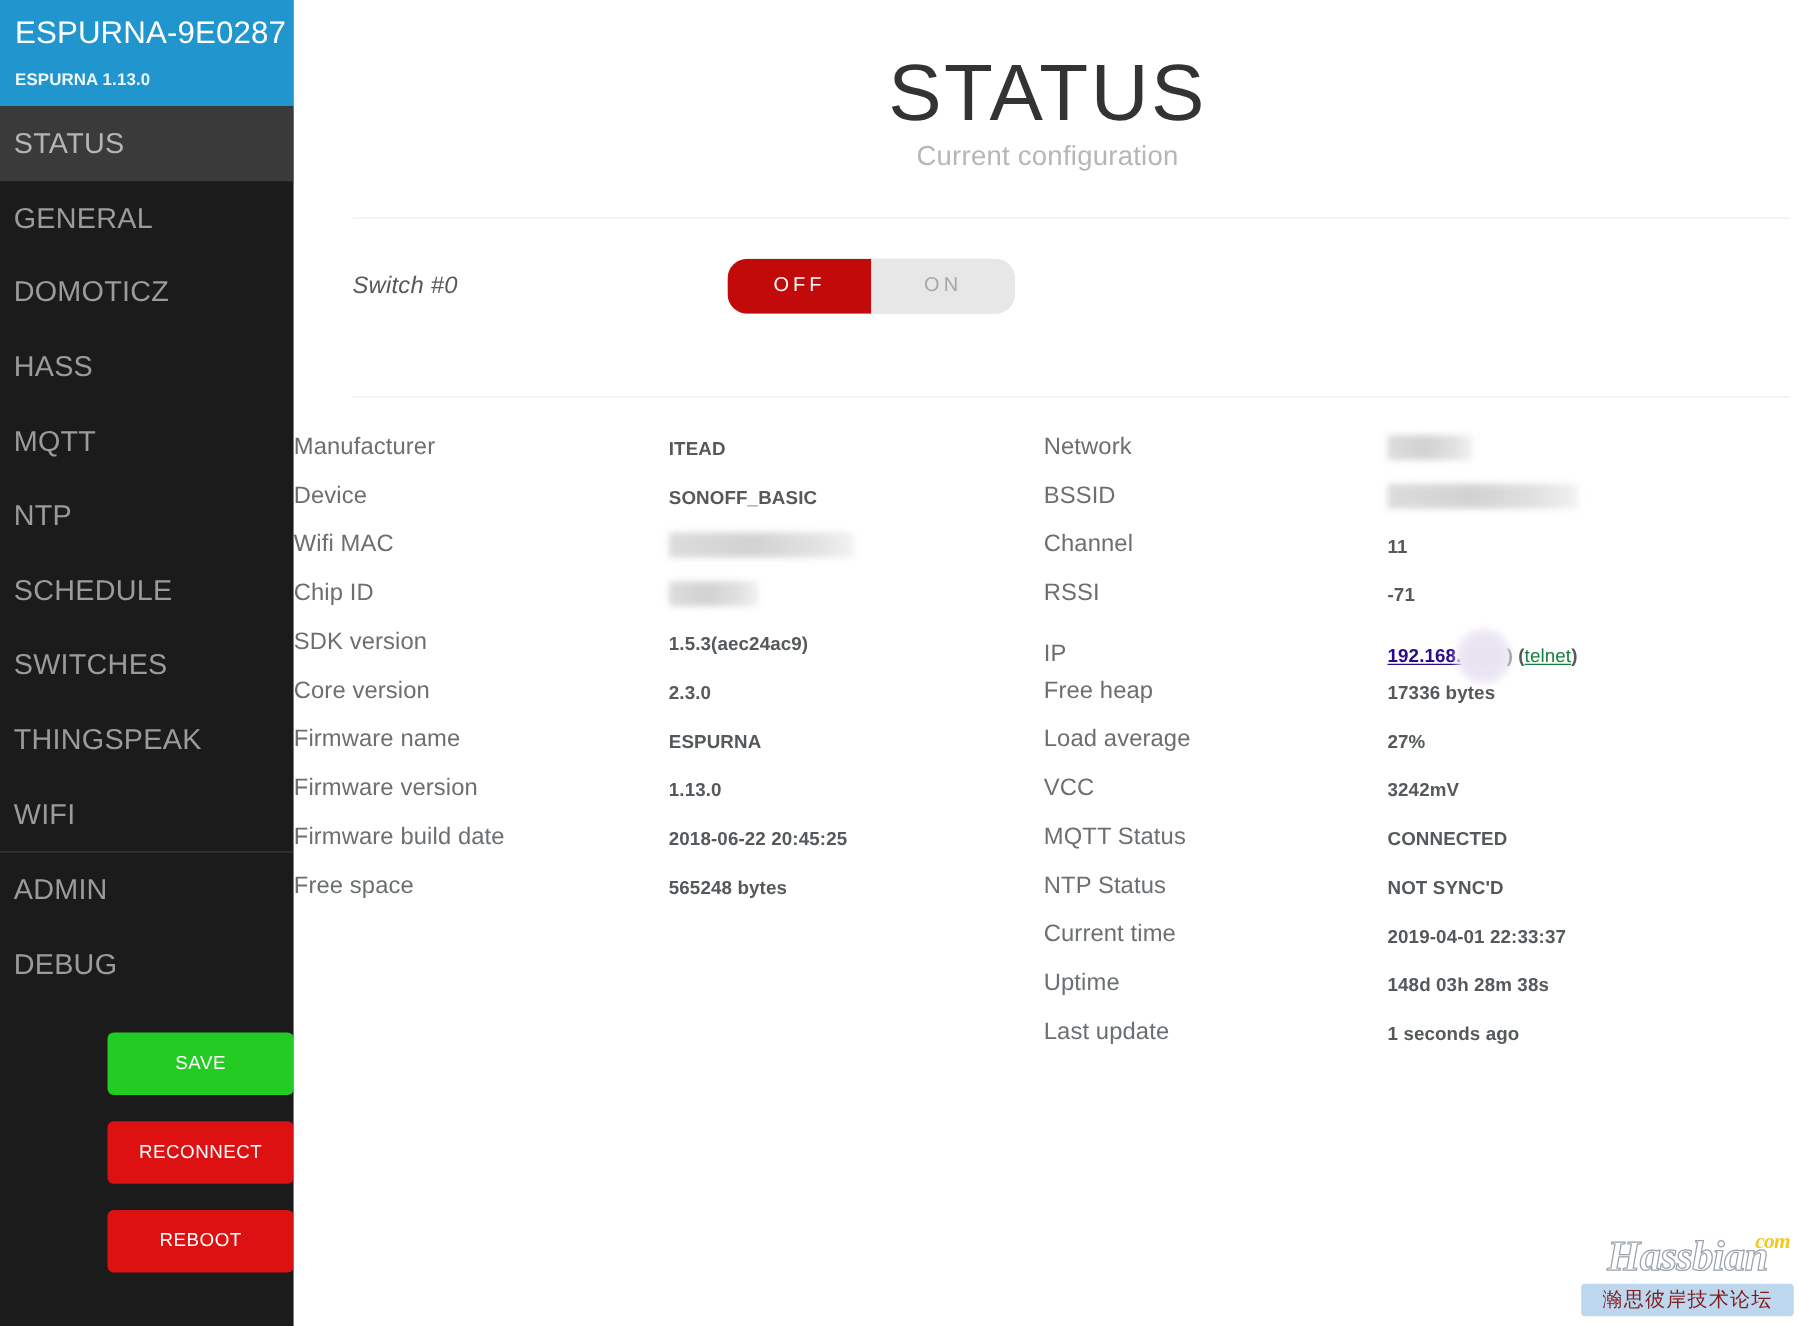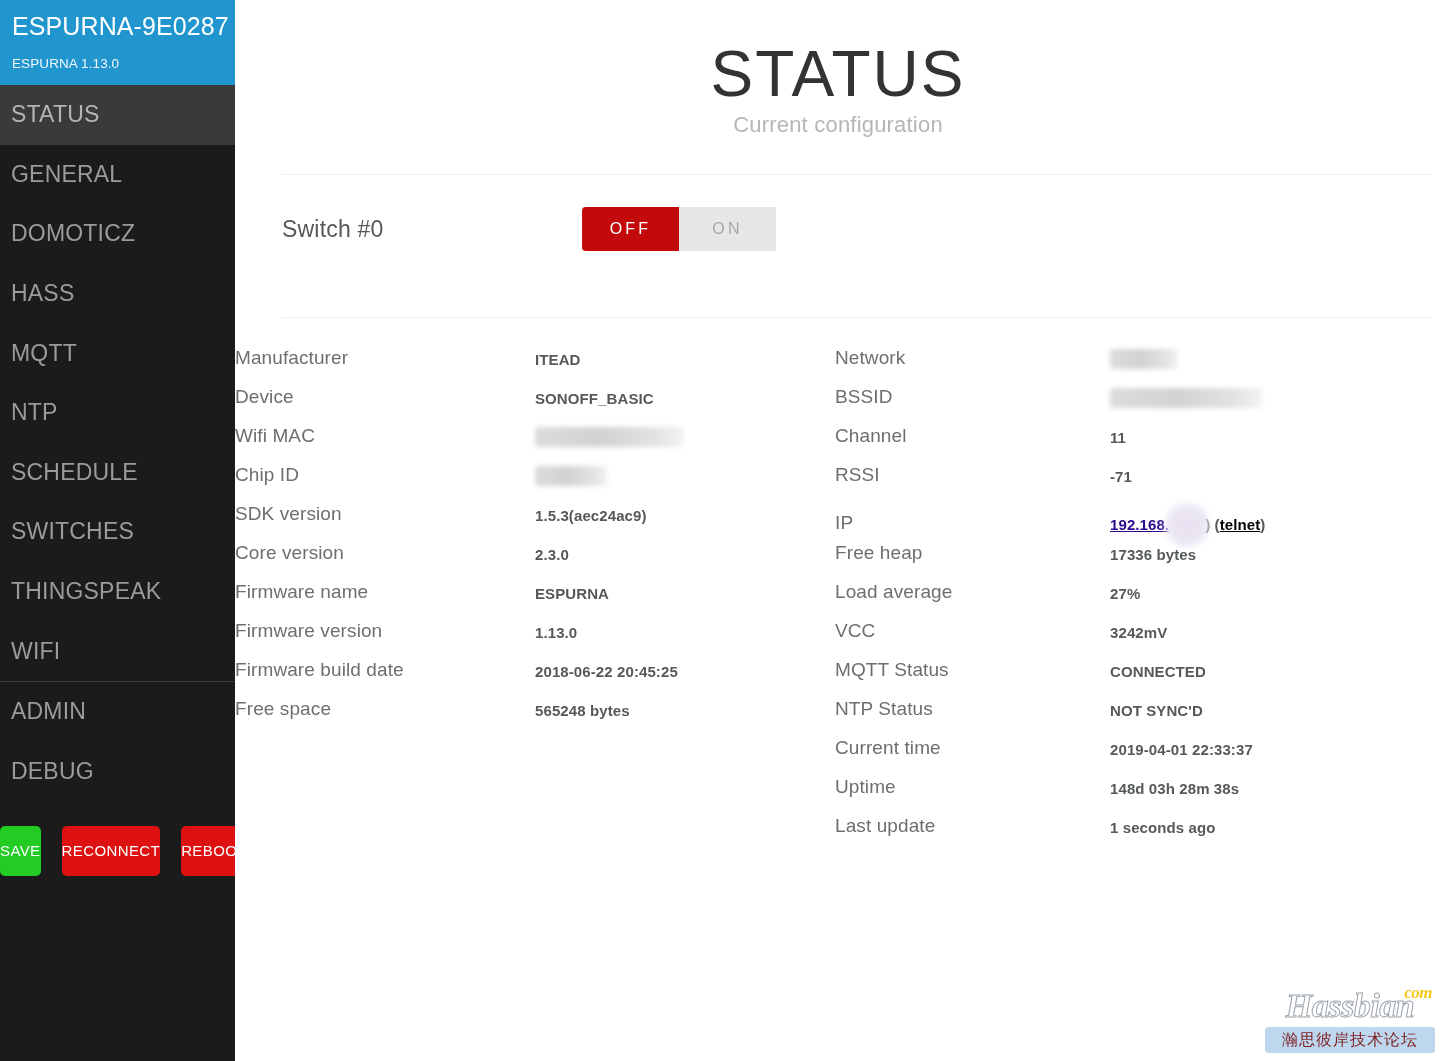--- a/index.html
+++ b/index.html
@@ -36,21 +36,21 @@
     color: #ffffff;
     font-size: 25px;
     font-weight: 400;
     letter-spacing: 0.1px;
     line-height: 34px;
     white-space: nowrap;
   }
   #fw-label {
     color: #eef7fc;
     font-size: 13.5px;
-    font-weight: 400;
+    font-weight: 700;
     margin-top: 13px;
     letter-spacing: 0.1px;
   }
 
   .nav-item {
     height: 59.6px;
     display: flex;
     align-items: center;
     padding-left: 11px;
     color: #9b9b9b;
@@ -66,21 +66,21 @@
   }
   .nav-divider {
     height: 1px;
     background: #3a3a3a;
     margin: 0;
   }
 
   #sidebar-buttons {
     padding: 25px 0 0 0;
     display: flex;
-    flex-direction: row;
+    flex-direction: column;
     align-items: flex-end;
     gap: 21px;
   }
   .side-btn {
     width: 149px;
     height: 50px;
     border: none;
     border-radius: 5px;
     color: #ffffff;
     font-size: 15px;
@@ -135,31 +135,32 @@
 
   
   #switch-row {
     display: flex;
     align-items: center;
     height: 72px;
     padding-left: 47px;
     margin-top: 18px;
   }
   #switch-label {
-    font-size: 23px;
+    font-size: 19px;
     color: #55595c;
     font-weight: 400;
     width: 300px;
     letter-spacing: 0.2px;
+    font-style: italic;
   }
   #switch-toggle {
     display: flex;
-    width: 194px;
+    width: 230px;
     height: 44px;
-    border-radius: 0;
+    border-radius: 16px;
     overflow: hidden;
     background: #e7e7e7;
     cursor: pointer;
   }
   .tgl-half {
     flex: 1 1 50%;
     display: flex;
     align-items: center;
     justify-content: center;
     font-size: 16px;
@@ -227,23 +228,23 @@
   .redacted.w-bssid { width: 152px; }
 
   
   .ip-link {
     color: #2a0a8c;
     text-decoration: underline;
     font-weight: bold;
     font-size: 15px;
   }
   .telnet-link {
-    color: #000000;
+    color: #15803d;
     text-decoration: underline;
-    font-weight: bold;
+    font-weight: normal;
     font-size: 15px;
   }
   .paren { color: #55595c; font-weight: bold; font-size: 15px; }
   .ip-blob {
     display: inline-block;
     width: 44px;
     height: 44px;
     border-radius: 50%;
     background: radial-gradient(circle, #e6e0f0 0%, #ece7f4 60%, #f4f1f9 100%);
     filter: blur(3px);

